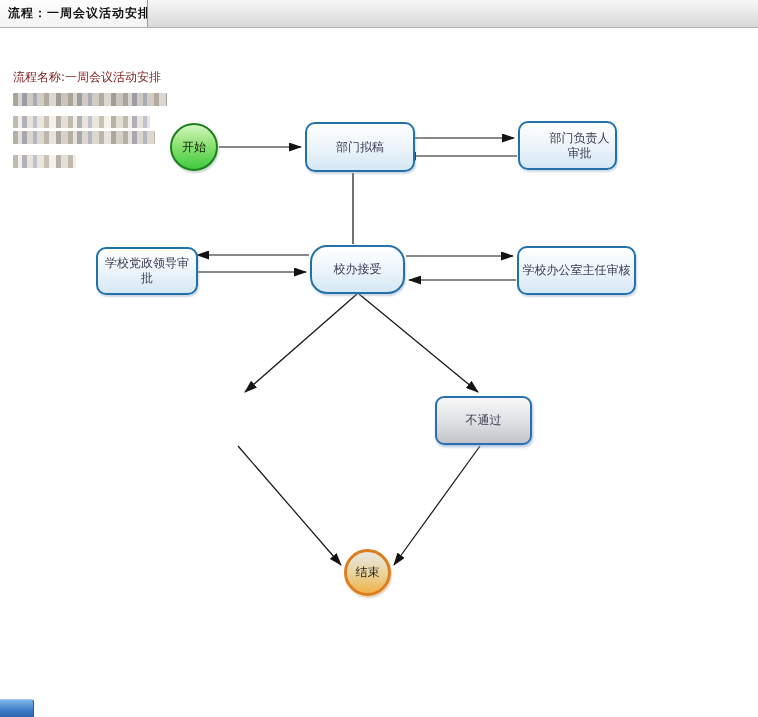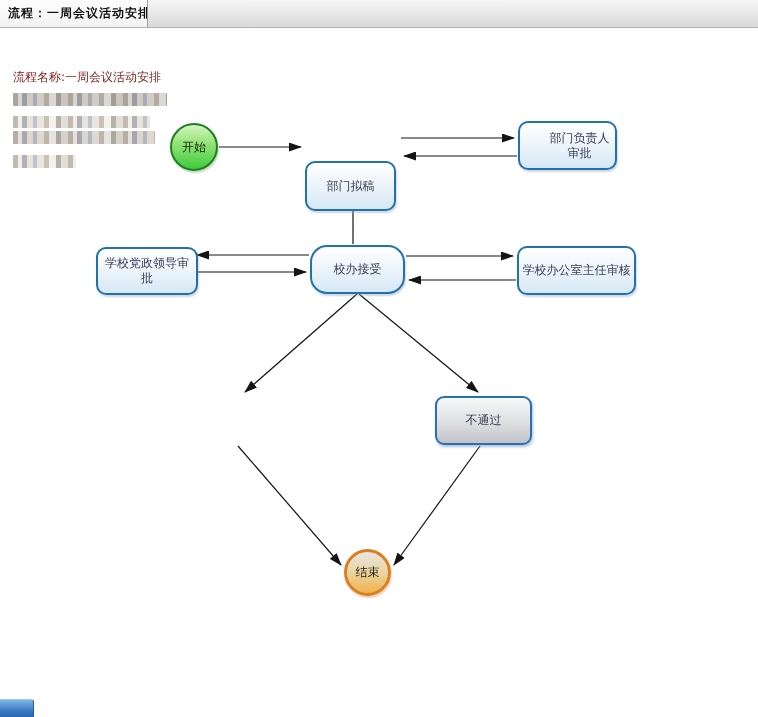--- a/index.html
+++ b/index.html
@@ -40,21 +40,21 @@
   .result{border:2px solid #2b6fb0;border-radius:9px;color:#3a3a50;
         background:linear-gradient(180deg,#f8f8f8 0%,#dddfe2 55%,#c2c4c9 100%);
         box-shadow:1px 2px 3px rgba(125,160,205,.65);}
   .circle{border-radius:50%;}
   #node-start{left:170px;top:123px;width:48px;height:48px;border:2px solid #1d7f1d;color:#10230c;
         background:linear-gradient(180deg,#d4f5c0 0%,#8fe273 45%,#3fca3f 100%);
         box-shadow:1px 2px 2px rgba(110,150,110,.4);}
   #node-end{left:344px;top:549px;width:47px;height:47px;border:3px solid #dc7e20;color:#201a10;
         background:linear-gradient(180deg,#eae7e2 0%,#e9d5a0 50%,#f1b24b 100%);
         box-shadow:1px 2px 2px rgba(180,140,90,.4);}
-  #node-draft{left:305px;top:122px;width:91px;height:50px;margin-top:39px;}
+  #node-draft{left:305px;top:122px;width:110px;height:50px;}
   #node-dept-head{left:518px;top:121px;width:99px;height:49px;padding-left:24px;}
   #node-office-accept{left:310px;top:245px;width:95px;height:49px;border-radius:17px;}
   #node-party-gov{left:96px;top:247px;width:102px;height:48px;padding:0 2px;}
   #node-office-director{left:517px;top:246px;width:119px;height:49px;padding:0 2px;}
   #node-pass{left:190px;top:396px;width:96px;height:49px;}
   #node-fail{left:435px;top:396px;width:97px;height:49px;}
 
   
   #edges{position:absolute;left:0;top:0;width:758px;height:717px;pointer-events:none;}
   #edges line{stroke:#141414;stroke-width:1.2;}

